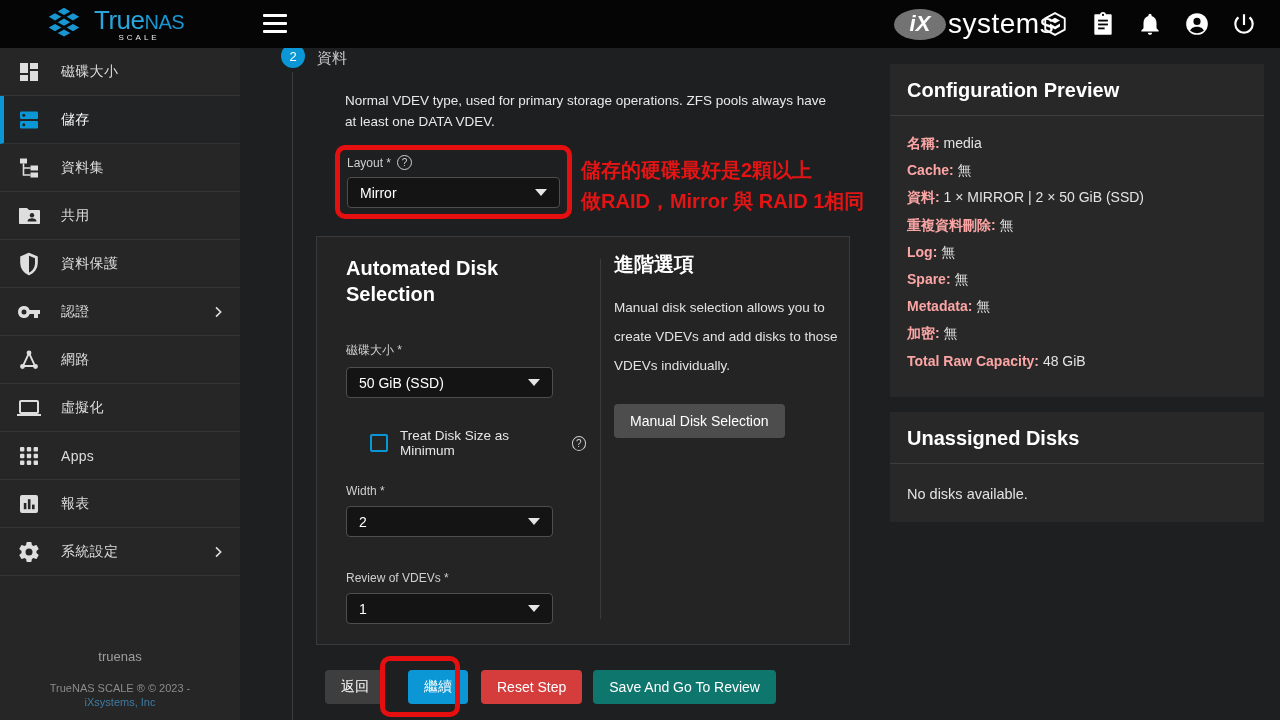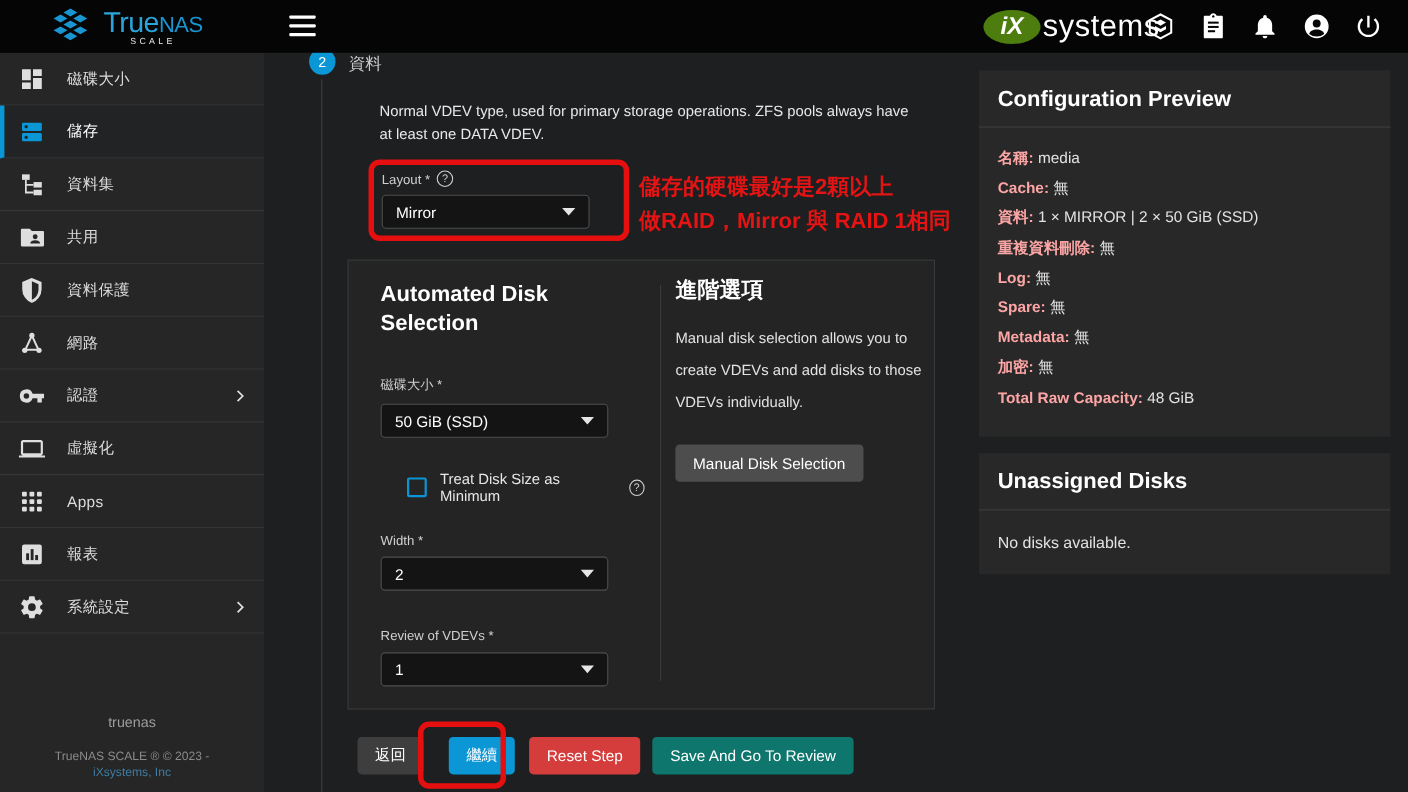--- a/index.html
+++ b/index.html
@@ -11,21 +11,21 @@
   .topbar { position:absolute; left:0; top:0; width:1280px; height:48px; background:#050505; z-index:30; }
   .brand-wrap { position:absolute; left:42px; top:6px; display:flex; align-items:center; }
   .brand-cube { width:44px; height:36px; margin-right:8px; }
   .brand-text { position:relative; line-height:1; }
   .brand-a { color:#29a5dc; font-size:26px; font-weight:400; letter-spacing:-.5px; }
   .brand-b { color:#1996d2; font-size:20px; font-weight:400; letter-spacing:-.5px; }
   .brand-edition { display:block; color:#e8e8e8; font-size:8px; letter-spacing:3px; text-align:center; margin-top:1px; }
   .hamburger { position:absolute; left:263px; top:14px; width:24px; height:19px; cursor:pointer; }
   .hamburger span { display:block; height:3px; background:#fff; border-radius:1px; margin-bottom:5px; }
   .ix-wrap { position:absolute; left:894px; top:8px; display:flex; align-items:center; }
-  .ix-bubble { width:52px; height:31px; background:#4d7c0f; border-radius:50%; color:#fff; font-weight:700; font-style:italic; font-size:22px; display:flex; align-items:center; justify-content:center; }
+  .ix-bubble { width:52px; height:31px; background:#737373; border-radius:50%; color:#fff; font-weight:700; font-style:italic; font-size:22px; display:flex; align-items:center; justify-content:center; }
   .ix-rest { color:#fff; font-size:28px; font-weight:300; margin-left:2px; letter-spacing:.5px; }
   .ix-tm { color:#bbb; font-size:8px; vertical-align:top; }
   .top-icon { position:absolute; top:11px; width:26px; height:26px; cursor:pointer; }
   .top-icon svg { width:26px; height:26px; }
 
   
   .sidebar { position:absolute; left:0; top:48px; width:240px; height:672px; background:#262626; z-index:20; }
   .side-item { position:relative; height:48px; display:flex; align-items:center; padding:0 14px 0 17px; border-bottom:1px solid rgba(255,255,255,.07); cursor:pointer; }
   .side-item .ico { width:24px; height:24px; margin-right:20px; flex:0 0 24px; }
   .side-item .ico svg { width:24px; height:24px; }
@@ -44,21 +44,21 @@
   .step-badge { position:absolute; left:281px; top:44px; width:24px; height:24px; border-radius:50%; background:#0b97d5; color:#fff; font-size:13px; display:flex; align-items:center; justify-content:center; }
   .step-label { position:absolute; left:317px; top:49px; color:#c9c9c9; font-size:15px; }
   .step-desc { position:absolute; left:345px; top:90px; width:492px; color:#e8e8e8; font-size:13.5px; line-height:21px; }
 
   .field-label { color:#cfcfcf; font-size:12px; display:flex; align-items:center; gap:6px; }
   .help-circle { display:inline-flex; width:15px; height:15px; border:1.4px solid #cfcfcf; border-radius:50%; color:#cfcfcf; font-size:10px; align-items:center; justify-content:center; cursor:pointer; }
   .select-box { background:#141414; border:1px solid #4e4e4e; border-radius:4px; height:31px; display:flex; align-items:center; padding:0 12px; color:#fff; font-size:14px; cursor:pointer; }
   .caret { margin-left:auto; width:0; height:0; border-left:6px solid transparent; border-right:6px solid transparent; border-top:7px solid #e6e6e6; }
 
   .layout-field { position:absolute; left:347px; top:155px; }
-  .layout-select { width:189px; margin-top:7px; }
+  .layout-select { width:213px; margin-top:7px; }
   .anno-rect { position:absolute; border:5px solid #e60f0f; border-radius:10px; z-index:15; pointer-events:none; }
   .anno-layout { left:335px; top:145px; width:237px; height:74px; }
   .anno-continue { left:380px; top:656px; width:80px; height:61px; }
   .anno-text { position:absolute; left:581px; top:155px; color:#e41414; font-size:20px; font-weight:700; line-height:31px; white-space:nowrap; }
 
   .form-card { position:absolute; left:316px; top:236px; width:534px; height:409px; background:#242424; border:1px solid #3a3a3a; }
   .card-divider { position:absolute; left:283px; top:22px; width:1px; height:360px; background:#3a3a3a; }
   .col-title { color:#fff; font-size:20px; font-weight:700; line-height:26px; }
   .auto-col { position:absolute; left:29px; top:18px; width:240px; }
   .f-disk { margin-top:35px; }
@@ -213,41 +213,41 @@
           <path d="M12 3.7 v16.9 c3.6-1.5 6-5.4 6-9.6 V6.3 Z" fill="#262626"></path>
           <path d="M12 1.5 L4 5 v6c0 5.2 3.4 9.8 8 11.5 4.6-1.7 8-6.3 8-11.5V5 Z" fill="none" stroke="#dedede" stroke-width="1.6"></path>
         </svg>
       </span>
       <span class="lbl">資料保護</span>
     </div>
 
     <div class="side-item">
       <span class="ico">
         <svg viewBox="0 0 24 24">
-          <path d="M12 5 L6 18 M12 5 L18 18 M6 18 h12" stroke="#dedede" stroke-width="1.8" fill="none"></path>
-          <circle cx="12" cy="5" r="2.4" fill="#dedede"></circle>
-          <circle cx="5.5" cy="18.5" r="2.4" fill="#dedede"></circle>
-          <circle cx="18.5" cy="18.5" r="2.4" fill="#dedede"></circle>
-        </svg>
-      </span>
-      <span class="lbl">網路</span>
-    </div>
-
-    <div class="side-item">
-      <span class="ico">
-        <svg viewBox="0 0 24 24">
           <path d="M12.65 10A6 6 0 0 0 1 12a6 6 0 0 0 11.65 2H17v4h4v-4h2v-4H12.65zM7 14.5A2.5 2.5 0 1 1 9.5 12 2.5 2.5 0 0 1 7 14.5z" fill="#dedede"></path>
         </svg>
       </span>
       <span class="lbl">認證</span>
       <span class="side-chevron">
         <svg viewBox="0 0 24 24" fill="none" stroke="#dedede" stroke-width="2.4">
             <path d="M9 5l7 7-7 7"></path>
           </svg>
       </span>
+    </div>
+
+    <div class="side-item">
+      <span class="ico">
+        <svg viewBox="0 0 24 24">
+          <path d="M12 5 L6 18 M12 5 L18 18 M6 18 h12" stroke="#dedede" stroke-width="1.8" fill="none"></path>
+          <circle cx="12" cy="5" r="2.4" fill="#dedede"></circle>
+          <circle cx="5.5" cy="18.5" r="2.4" fill="#dedede"></circle>
+          <circle cx="18.5" cy="18.5" r="2.4" fill="#dedede"></circle>
+        </svg>
+      </span>
+      <span class="lbl">網路</span>
     </div>
 
     <div class="side-item">
       <span class="ico">
         <svg viewBox="0 0 24 24">
           <path d="M20 18c1.1 0 2-.9 2-2V6c0-1.1-.9-2-2-2H4c-1.1 0-2 .9-2 2v10c0 1.1.9 2 2 2H0v2h24v-2h-4zM4 6h16v10H4V6z" fill="#dedede"></path>
         </svg>
       </span>
       <span class="lbl">虛擬化</span>
     </div>

